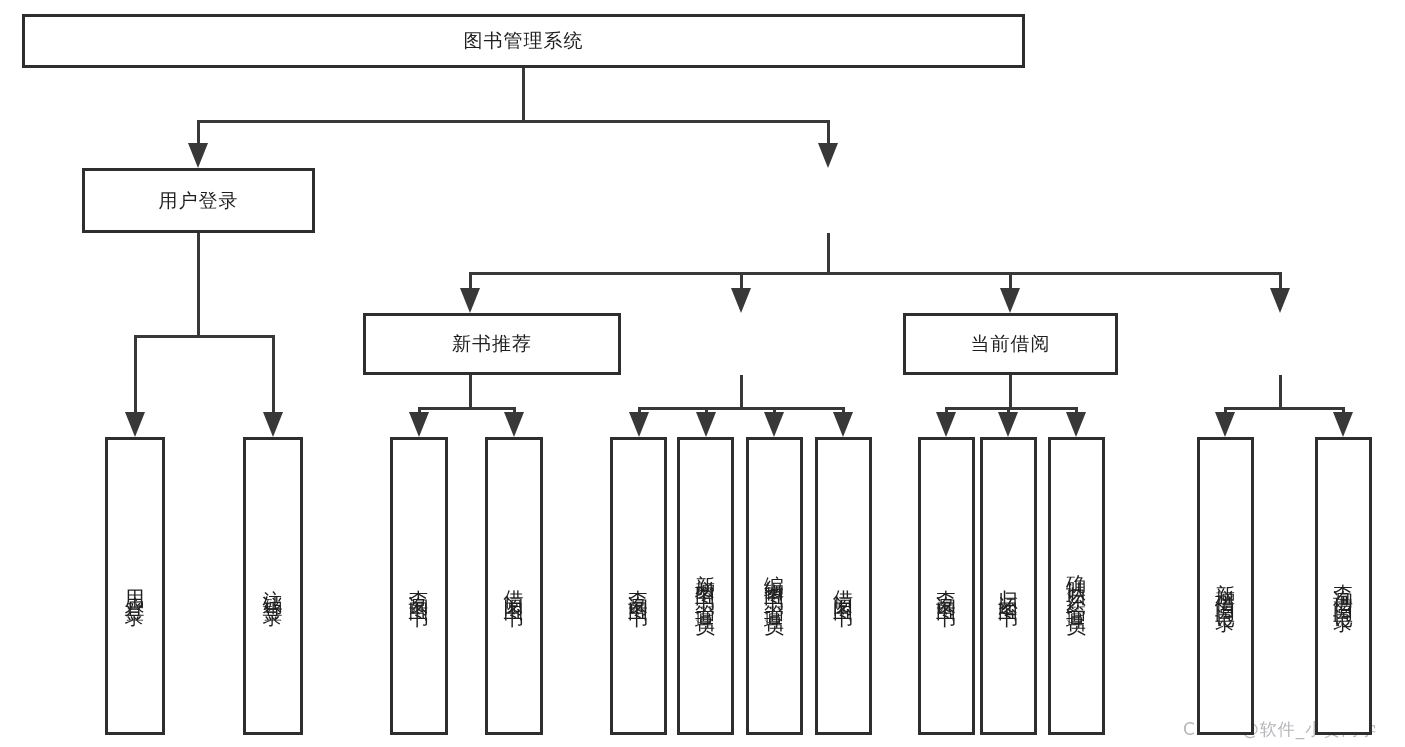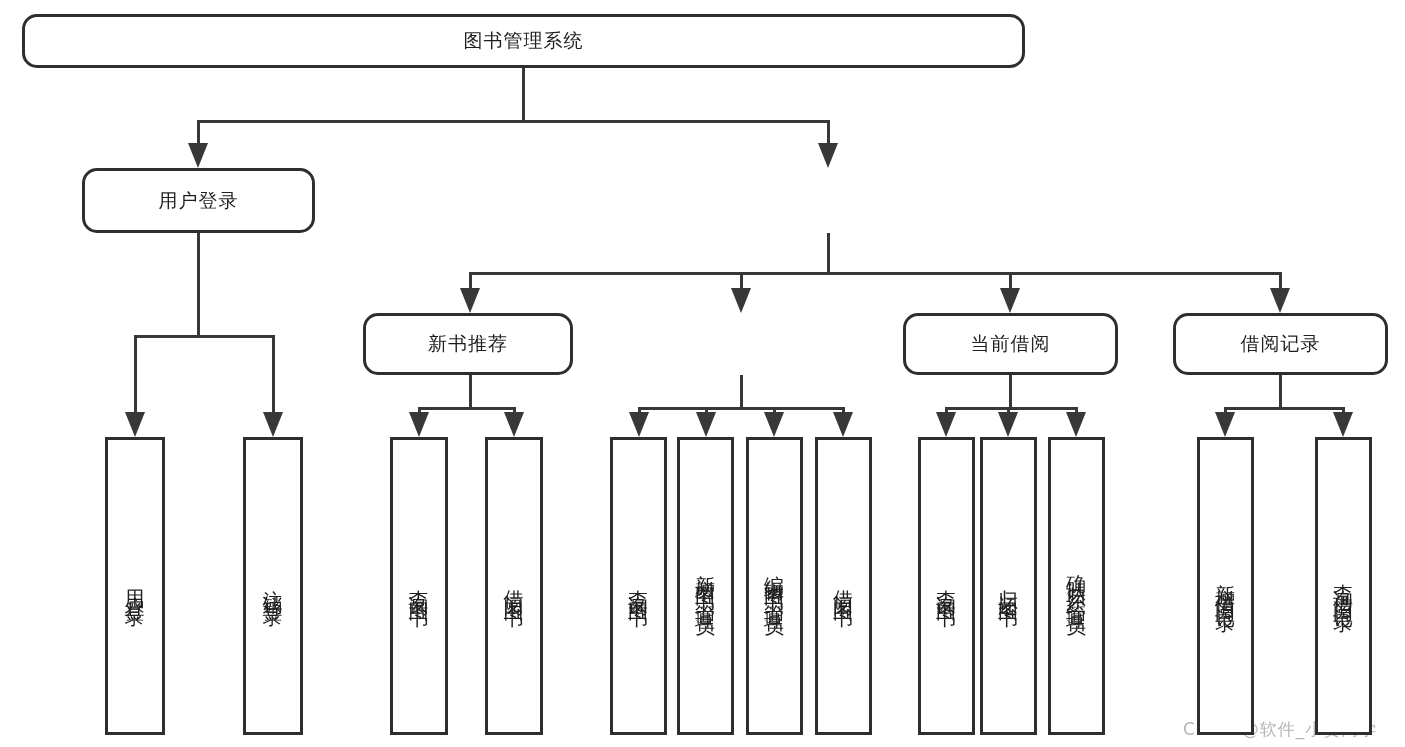--- a/index.html
+++ b/index.html
@@ -19,21 +19,20 @@
     color: #1f1f1f;
     display: flex;
     align-items: center;
     justify-content: center;
     text-align: center;
   }
   .node.h {
     font-size: 19px;
     letter-spacing: 1px;
     white-space: nowrap;
-    border-radius: 15px;
   }
   .node.v {
     writing-mode: vertical-rl;
     font-size: 20px;
     letter-spacing: 6px;
     line-height: 1;
   }
   .line {
     position: absolute;
     background: #383838;
@@ -54,23 +53,22 @@
     white-space: nowrap;
   }
 </style>
 </head>
 <body>
 
 <div class="stage" style="background: rgb(255, 255, 255);">
   <div class="watermark" style="left: 1183px; top: 718px; color: rgb(182, 182, 186);">CSDN @软件_小贺同学</div>
 <div class="node h" style="left: 22px; top: 14px; width: 1003px; height: 54px;">图书管理系统</div>
     <div class="node h" style="left: 82px; top: 168px; width: 233px; height: 65px;">用户登录</div>
-    <div class="node h" style="left: 363px; top: 313px; width: 210px; height: 62px;">新书推荐</div>
+    <div class="node h" style="left: 363px; top: 313px; width: 258px; height: 62px;">新书推荐</div>
     <div class="node h" style="left: 903px; top: 313px; width: 215px; height: 62px;">当前借阅</div>
-    <div class="node h" style="left: 1173px; top: 313px; width: 215px; height: 62px;">借阅记录</div>
     <div class="node v" style="left: 105px; top: 437px; width: 60px; height: 298px;">用户登录</div>
     <div class="node v" style="left: 243px; top: 437px; width: 60px; height: 298px;">注销登录</div>
     <div class="node v" style="left: 390px; top: 437px; width: 58px; height: 298px;">查询图书</div>
     <div class="node v" style="left: 485px; top: 437px; width: 58px; height: 298px;">借阅图书</div>
     <div class="node v" style="left: 610px; top: 437px; width: 57px; height: 298px;">查询图书</div>
     <div class="node v" style="left: 677px; top: 437px; width: 57px; height: 298px;">新增图书（管理员）</div>
     <div class="node v" style="left: 746px; top: 437px; width: 57px; height: 298px;">编辑图书（管理员）</div>
     <div class="node v" style="left: 815px; top: 437px; width: 57px; height: 298px;">借阅图书</div>
     <div class="node v" style="left: 918px; top: 437px; width: 57px; height: 298px;">查询图书</div>
     <div class="node v" style="left: 980px; top: 437px; width: 57px; height: 298px;">归还图书</div>

